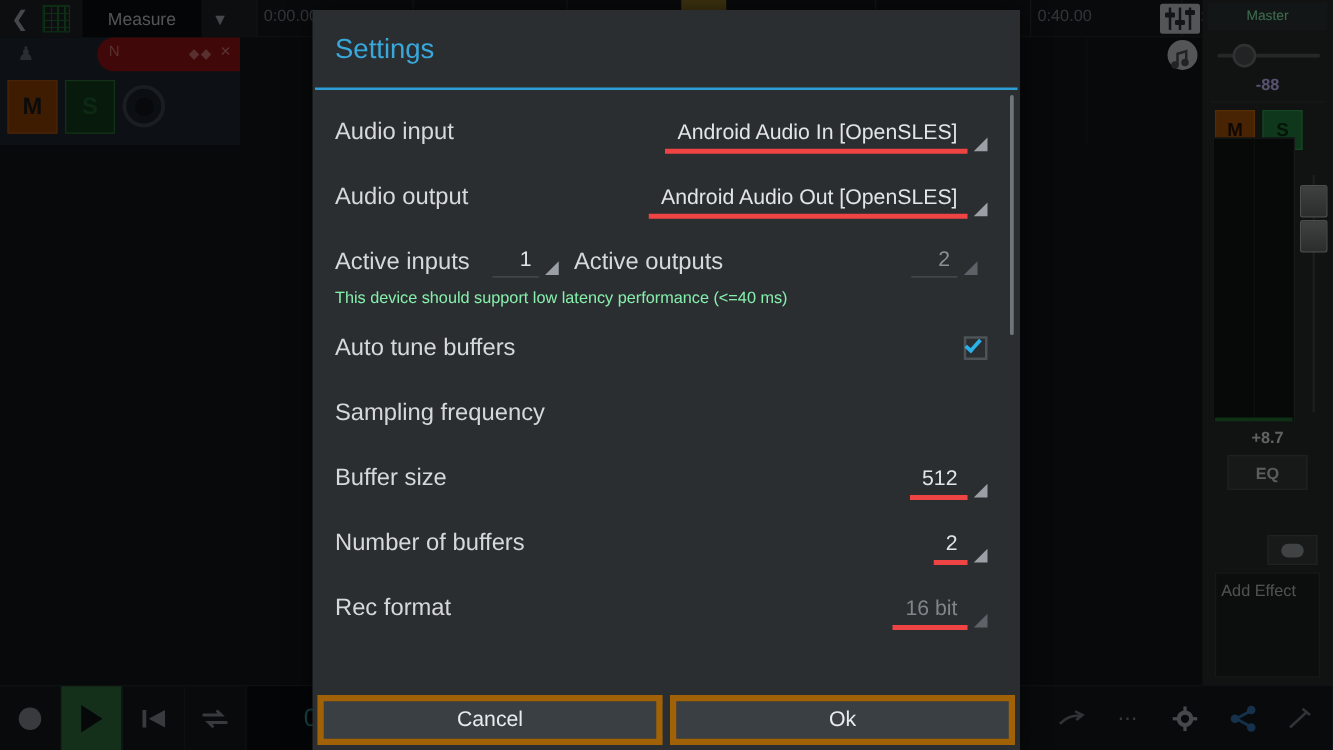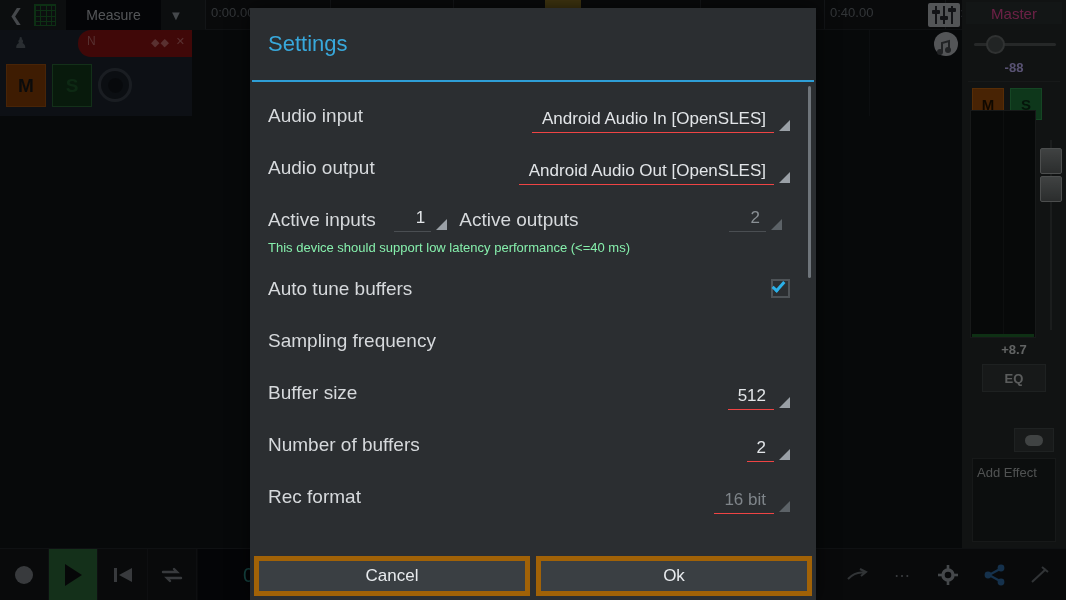--- a/index.html
+++ b/index.html
@@ -70,22 +70,22 @@
 
   
   .mixer-icon { position:absolute; left:928px; top:3px; width:32px; height:24px;
                 background:#b9bdc2; border-radius:2px; }
   .mixer-icon span { position:absolute; top:3px; width:2px; height:18px; background:#2a2e33; }
   .mixer-icon b { position:absolute; width:8px; height:4px; background:#2a2e33; border-radius:1px; }
   .note-icon { position:absolute; left:928px; top:30px; width:32px; height:32px; }
 
   
   .master { position:absolute; right:0; top:0; width:104px; bottom:52px; background:#262b2b; }
-  .master-title { height:22px; margin:2px 4px 0 4px; background:#2c3131; color:#ec4899;
-                  font-size:15px; display:flex; align-items:center; justify-content:center; }
+  .master-title { height:22px; margin:2px 4px 0 4px; background:#2c3131; color:#86efac;
+                  font-size:11px; display:flex; align-items:center; justify-content:center; }
   .pan-row { position:relative; height:34px; margin:6px 8px 0 8px; }
   .pan-track { position:absolute; left:4px; right:2px; top:13px; height:3px; background:#55595a;
                border-radius:2px; }
   .pan-knob { position:absolute; left:16px; top:5px; width:19px; height:19px; border-radius:50%;
               background:#4b5050; border:2px solid #6a6f6f; }
   .pan-val { text-align:center; color:#c4b5fd; font-size:13px; font-weight:bold; margin-top:-4px; }
   .mdiv { height:1px; background:#343939; margin:6px 6px 0 6px; }
   .m-ms { position:relative; height:36px; margin:6px 0 0 10px; }
   .m-ms .mm, .m-ms .ss { position:absolute; top:0; width:32px; height:32px; font-size:15px;
                          font-weight:bold; display:flex; align-items:center; justify-content:center; }
@@ -129,31 +129,31 @@
   .rbtn { position:absolute; top:0; height:52px; width:48px; display:flex; align-items:center;
           justify-content:center; color:#7d8287; }
 
   
   .scrim { position:absolute; inset:0; background:rgba(0,0,0,0.55); }
 
   
   .dialog { position:absolute; left:250px; top:8px; width:566px; height:592px;
             background:#2b2e31; display:flex; flex-direction:column;
             box-shadow:0 0 18px rgba(0,0,0,0.6); }
-  .dlg-title { height:72px; display:flex; align-items:center; padding-left:18px;
+  .dlg-title { height:62px; display:flex; align-items:center; padding-left:18px;
                color:#38a8db; font-size:22px; }
   .dlg-rule { height:2px; background:#2e9ed6; margin:0 2px; }
   .dlg-body { position:relative; flex:1; overflow:hidden; }
   .rows { position:absolute; inset:0; padding-top:8px; }
   .row { position:relative; height:52px; display:flex; align-items:center;
          padding:0 34px 0 18px; }
   .row .lbl { color:#d6d9dc; font-size:19px; white-space:nowrap; }
   .spinner { position:absolute; right:26px; bottom:9px; display:flex; align-items:flex-end; }
   .spinner .sval { color:#e2e5e8; font-size:17px; padding:0 8px 3px 10px;
-                   border-bottom:1px solid #ef4444; }
+                   border-bottom:4px solid #ef4444; }
   .spinner .sval.dim { color:#7f858a; }
   .tri-ur { width:0; height:0; margin-left:5px; margin-bottom:2px;
             border-right:11px solid #9aa0a6; border-top:11px solid transparent; }
   .tri-ur.dim { border-right-color:#5c6267; }
   .chk { position:absolute; right:26px; top:16px; width:19px; height:19px;
          border:2px solid #4e5357; background:#2b2e31; }
   .chk .mark { position:absolute; left:2px; top:-2px; width:7px; height:13px;
                border:solid #2bb0e8; border-width:0 3px 3px 0; transform:rotate(42deg); }
   .hint { padding:0 18px 0 18px; color:#86efac; font-size:13px; margin-top:-6px;
           margin-bottom:8px; }

